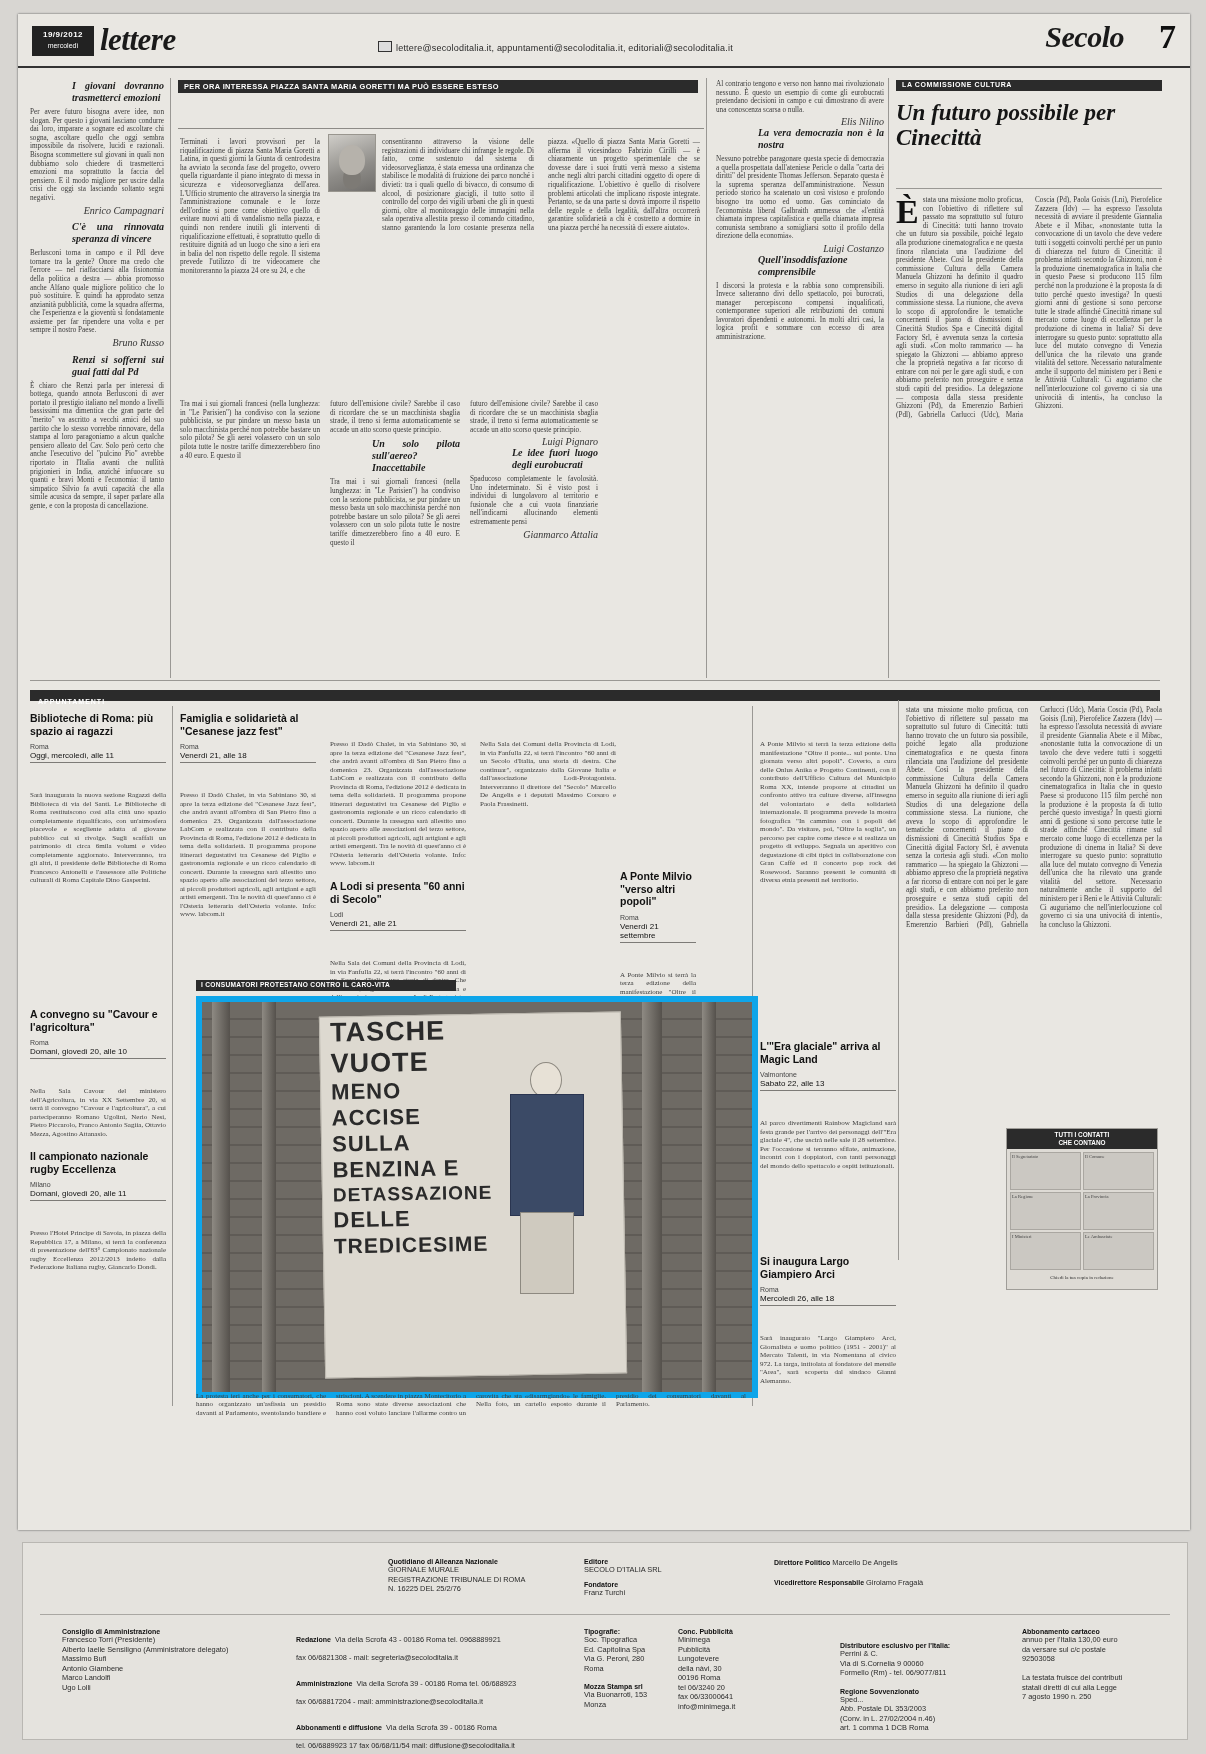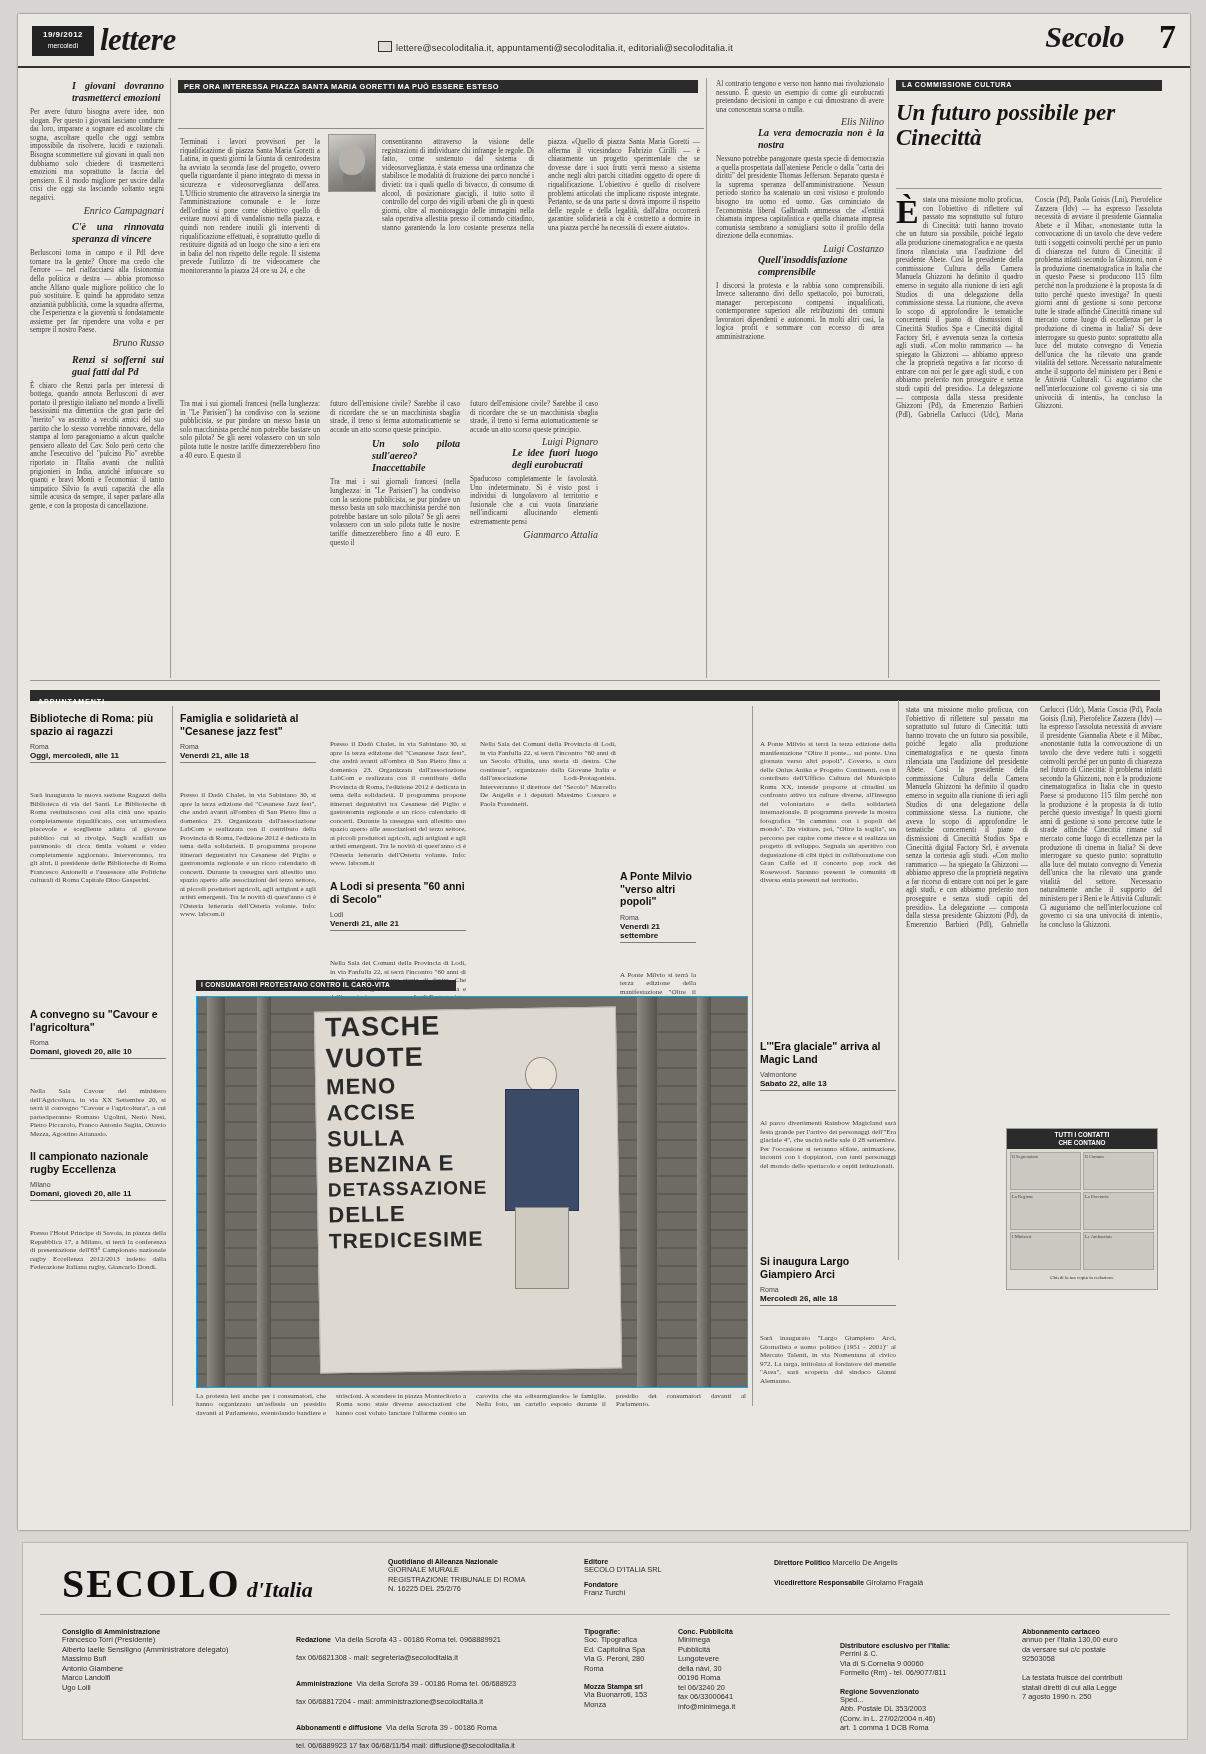--- a/index.html
+++ b/index.html
@@ -82,33 +82,33 @@
   
   .app-band{
     position:absolute;left:30px;top:690px;width:1130px;height:11px;background:#2b2b2b;
   }
   .app-band span{
     font-family:"Liberation Sans",sans-serif;color:#fff;font-size:7px;font-weight:bold;
     letter-spacing:1px;padding-left:8px;line-height:11px;display:inline-block;
   }
   .evt-h{font-family:"Liberation Sans",sans-serif;font-size:10.5px;font-weight:bold;color:#111;line-height:12.5px;}
   .evt-city{font-family:"Liberation Sans",sans-serif;font-size:7px;color:#444;margin-top:6px;}
-  .evt-when{font-family:"Liberation Sans",sans-serif;font-size:8px;font-weight:bold;color:#111;margin-top:1px;}
+  .evt-when{font-family:"Liberation Sans",sans-serif;font-size:8px;font-weight:normal;color:#111;margin-top:1px;}
   .evt-line{height:1px;background:#7d7b77;margin:2px 0 5px 0;}
   .evt-body{font-size:7px;line-height:8.5px;text-align:justify;color:#3c3c3c;margin-top:28px;}
 
   
   .photo-kicker{
     position:absolute;left:196px;top:980px;width:260px;height:11px;background:#2b2b2b;color:#fff;
     font-family:"Liberation Sans",sans-serif;font-size:6.6px;font-weight:bold;letter-spacing:.3px;
     padding:1px 0 0 5px;box-sizing:border-box;
   }
   .photo{
     position:absolute;left:196px;top:996px;width:550px;height:390px;
-    background:#5d5b58;border:1px solid #0ea5e9;overflow:hidden;
+    background:#5d5b58;border:6px solid #0ea5e9;overflow:hidden;
   }
   .ph-wall{position:absolute;inset:0;background:
      repeating-linear-gradient(180deg,#6e6a64 0 16px,#5f5b56 16px 18px),
      linear-gradient(90deg,#6b6762,#57534e);}
   .ph-pipe{position:absolute;background:linear-gradient(90deg,#8e8a83,#55514c);}
   .ph-sign{
     position:absolute;left:120px;top:12px;width:300px;height:360px;background:#ddd9d0;
     transform:rotate(-1deg);border:1px solid #bbb7ae;
   }
   .ph-sign span{
@@ -357,23 +357,20 @@
       <div class="adcell">Il Comune</div>
       <div class="adcell">La Regione</div>
       <div class="adcell">La Provincia</div>
       <div class="adcell">I Ministeri</div>
       <div class="adcell">Le Ambasciate</div>
     </div>
     <div class="adfoot">Chiedi la tua copia in redazione</div>
   </div>
 
   <div style="position:absolute;left:22px;top:1542px;width:1164px;height:196px;">
-    <div class="secolo-logo">
-      <span>SECOLO</span><span class="ditalia">d'Italia</span>
-    </div>
 
     <div style="position:absolute;left:366px;top:16px;width:180px;">
       <div class="foot-b">Quotidiano di Alleanza Nazionale</div>
       <div class="foot-t" style="white-space:pre-line">GIORNALE MURALE
 REGISTRAZIONE TRIBUNALE DI ROMA
 N. 16225 DEL 25/2/76</div>
     </div>
 
     <div style="position:absolute;left:562px;top:16px;width:160px;">
       <div class="foot-b">Editore</div>

